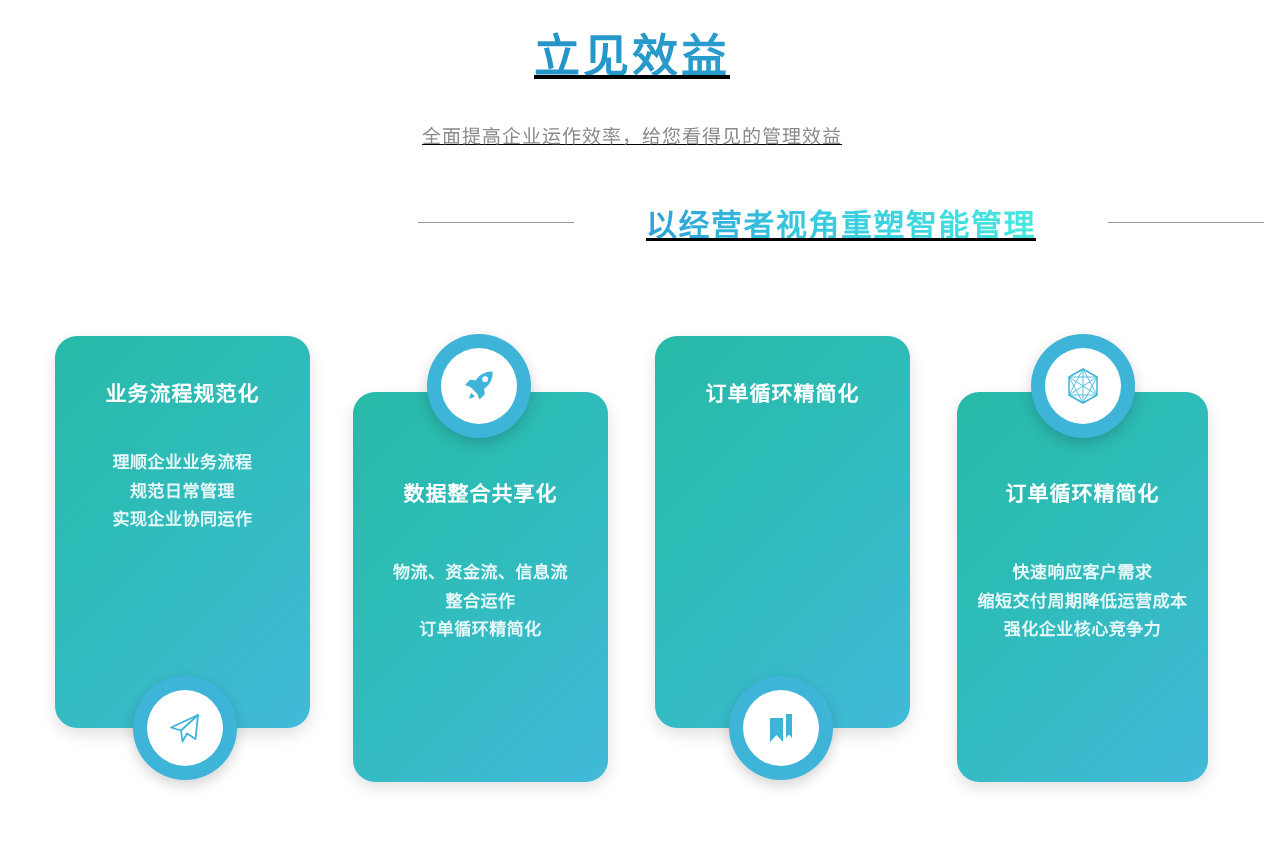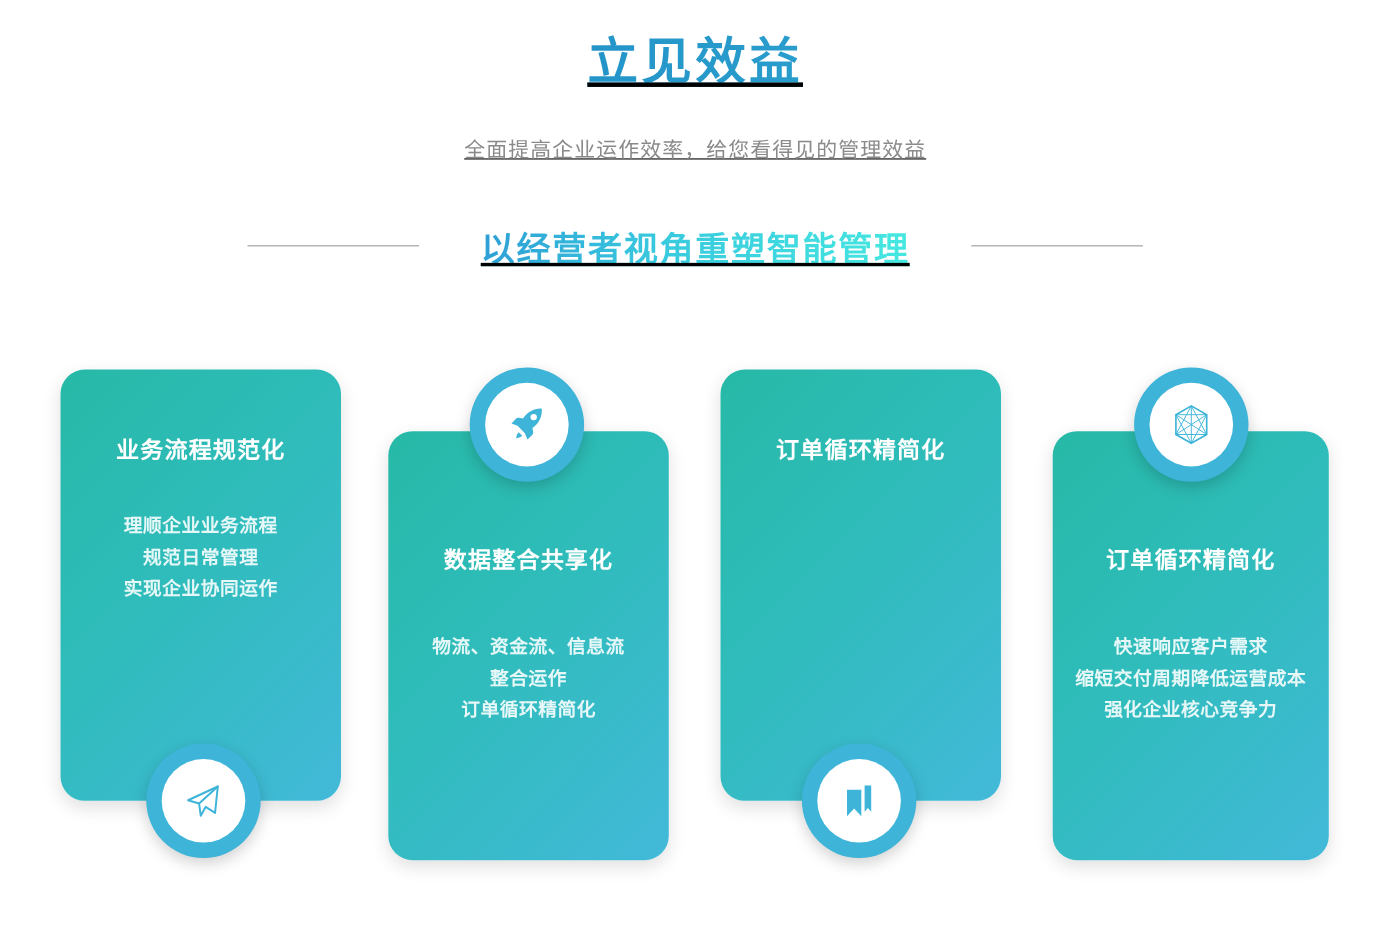--- a/index.html
+++ b/index.html
@@ -40,22 +40,22 @@
     color: #8a8a8a;
     letter-spacing: 1px;
     font-weight: normal;
   }
 
   
   .section-heading {
     margin-top: 52px;
     display: flex;
     align-items: center;
-    justify-content: center;
-    gap: 56px;
+    justify-content: flex-end;
+    gap: 72px;
   }
   .rule {
     width: 156px;
     height: 1px;
     background: #9a9a9e;
   }
   .section-heading-text {
     font-size: 31px;
     font-weight: bold;
     letter-spacing: 1.5px;
@@ -84,21 +84,21 @@
     color: #ffffff;
     text-align: center;
     box-sizing: border-box;
     pointer-events: auto;
   }
   .card-title {
     font-size: 21px;
     font-weight: bold;
     letter-spacing: 1px;
     color: #ffffff;
-    margin: 16px;
+    margin: 0;
     line-height: 1.3;
   }
   .card-desc {
     font-size: 17px;
     font-weight: bold;
     line-height: 1.67;
     color: #e6f7f8;
     letter-spacing: 0.5px;
     margin: 0;
   }

